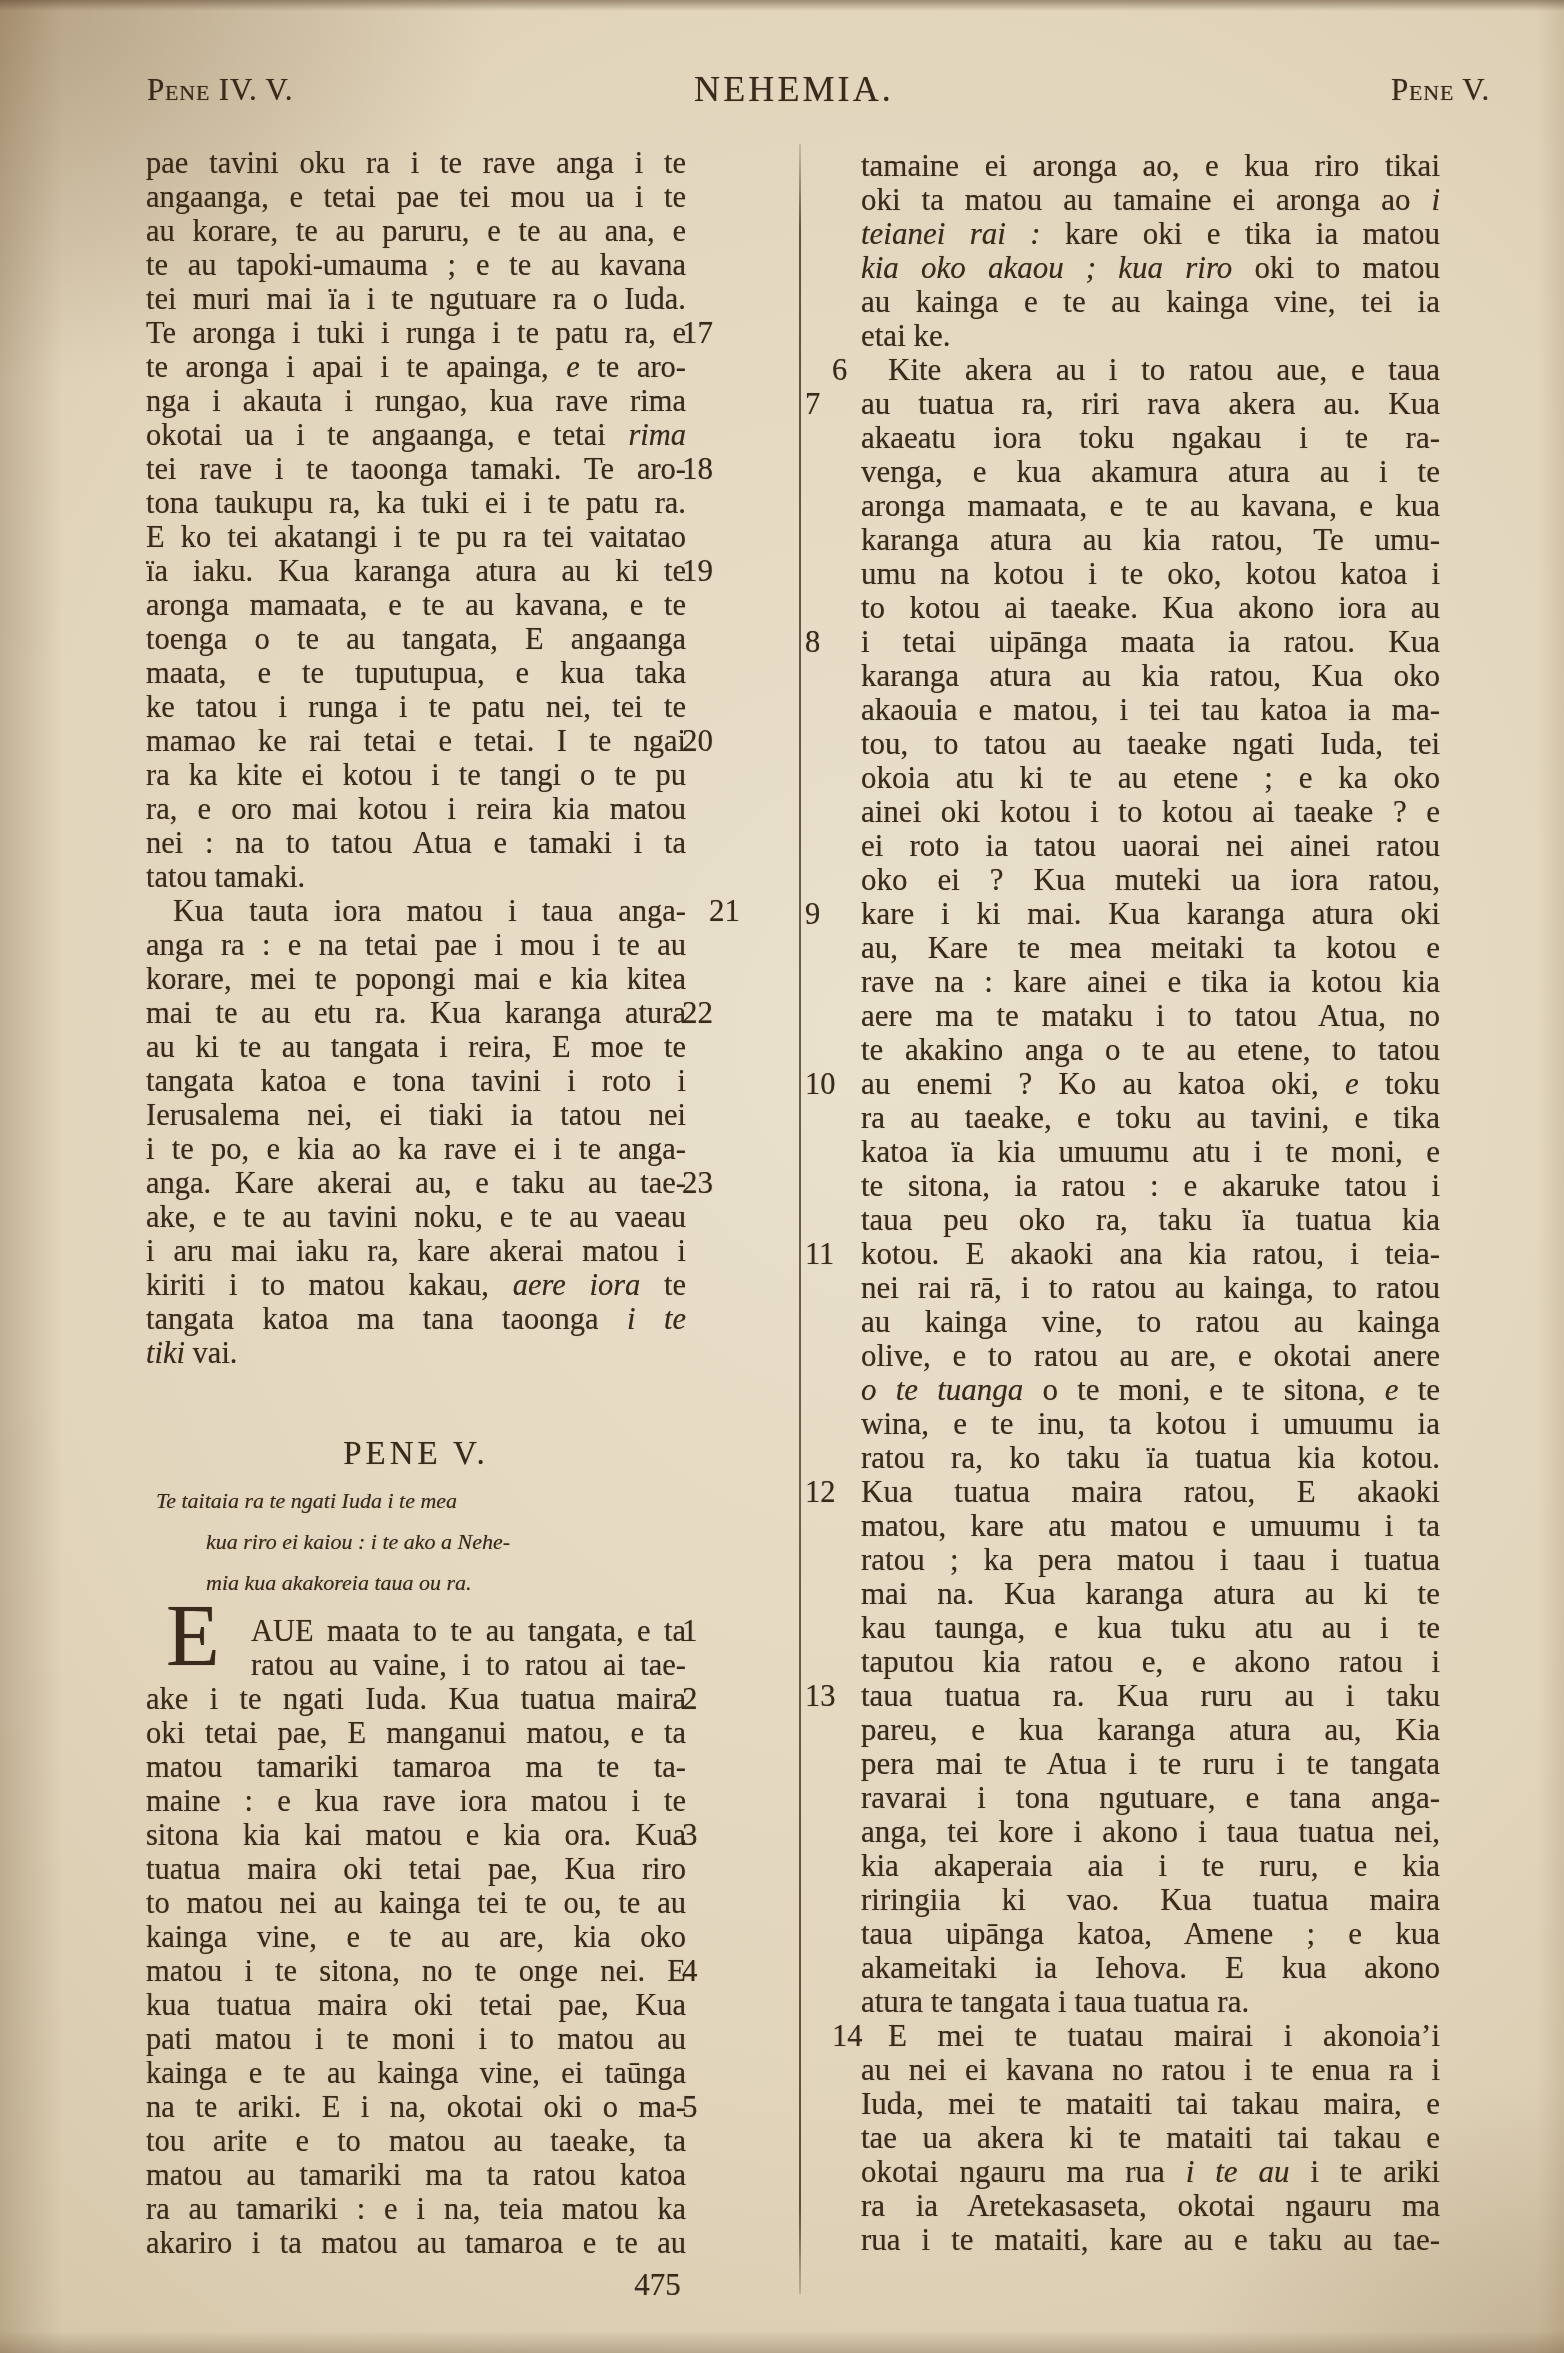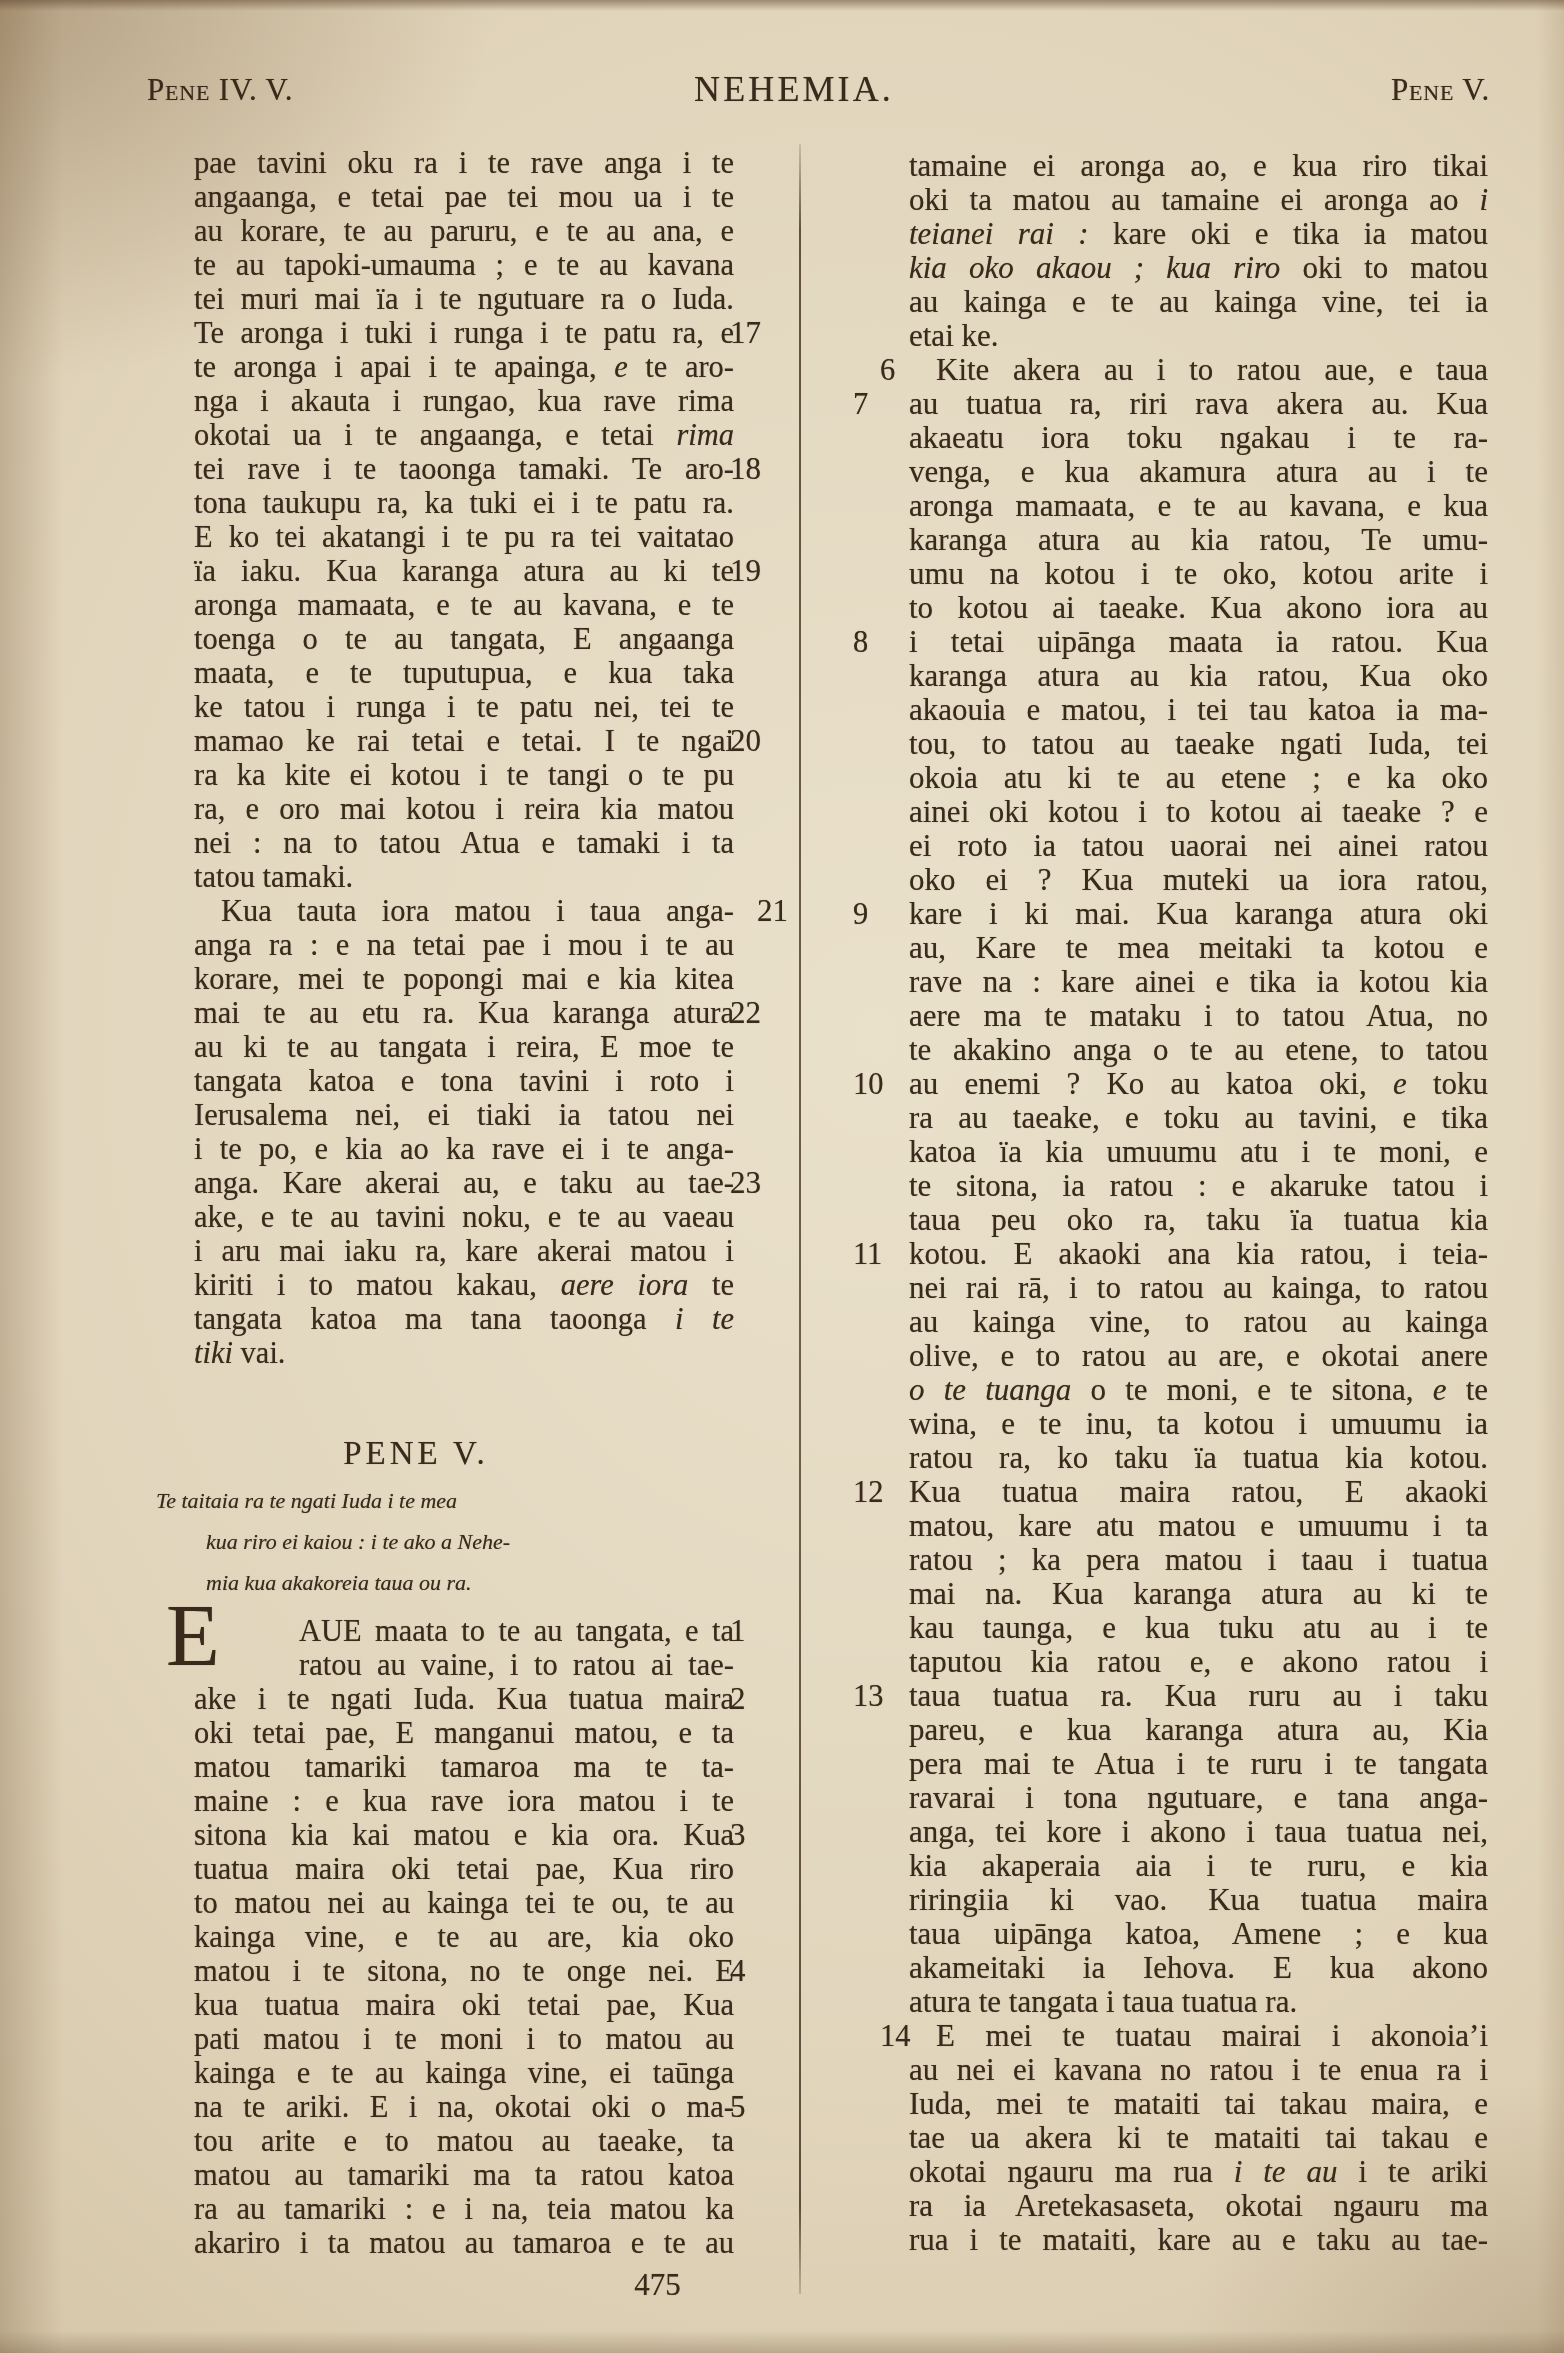--- a/index.html
+++ b/index.html
@@ -29,21 +29,21 @@
   .rh-center{position:absolute;left:794px;transform:translateX(-50%);font-size:36px;letter-spacing:3.1px;}
   .rh-right{position:absolute;right:75px;}
 
   
   #gutter-rule{
     position:absolute;left:799px;top:144px;width:2.3px;height:2150px;
     background:linear-gradient(180deg, rgba(62,44,26,.15) 0%, rgba(62,44,26,.78) 4%, rgba(62,44,26,.72) 60%, rgba(62,44,26,.80) 96%, rgba(62,44,26,.2) 100%);
   }
 
   
-  .col{position:absolute;margin-left:48px;}
+  .col{position:absolute;}
   #col-left{left:146px;top:146px;width:540px;font-size:30.5px;}
   #col-left-bottom{left:146px;top:1614px;width:540px;font-size:30.5px;}
   #col-right{left:861px;top:149px;width:579px;font-size:31px;}
 
   .line{position:relative;height:34px;line-height:34px;text-align:justify;text-align-last:justify;}
   .line.short{text-align-last:left;}
   .line.indent{text-indent:27px;}
   .line.drop-ind{padding-left:105px;}
   .line i{font-style:italic;}
 
@@ -151,21 +151,21 @@
     <div class="line"><i>teianei rai :</i> kare oki e tika ia matou</div>
     <div class="line"><i>kia oko akaou ; kua riro</i> oki to matou</div>
     <div class="line">au kainga e te au kainga vine, tei ia</div>
     <div class="line short">etai ke.</div>
     <div class="line indent"><span class="v">6</span>Kite akera au i to ratou aue, e taua</div>
     <div class="line"><span class="v">7</span>au tuatua ra, riri rava akera au.  Kua</div>
     <div class="line">akaeatu iora toku ngakau i te ra-</div>
     <div class="line">venga, e kua akamura atura au i te</div>
     <div class="line">aronga mamaata, e te au kavana, e kua</div>
     <div class="line">karanga atura au kia ratou, Te umu-</div>
-    <div class="line">umu na kotou i te oko, kotou arite i</div>
+    <div class="line">umu na kotou i te oko, kotou katoa i</div>
     <div class="line">to kotou ai taeake.  Kua akono iora au</div>
     <div class="line"><span class="v">8</span>i tetai uipānga maata ia ratou.  Kua</div>
     <div class="line">karanga atura au kia ratou, Kua oko</div>
     <div class="line">akaouia e matou, i tei tau katoa ia ma-</div>
     <div class="line">tou, to tatou au taeake ngati Iuda, tei</div>
     <div class="line">okoia atu ki te au etene ; e ka oko</div>
     <div class="line">ainei oki kotou i to kotou ai taeake ?  e</div>
     <div class="line">ei roto ia tatou uaorai nei ainei ratou</div>
     <div class="line">oko ei ?  Kua muteki ua iora ratou,</div>
     <div class="line"><span class="v">9</span>kare i ki mai.  Kua karanga atura oki</div>

